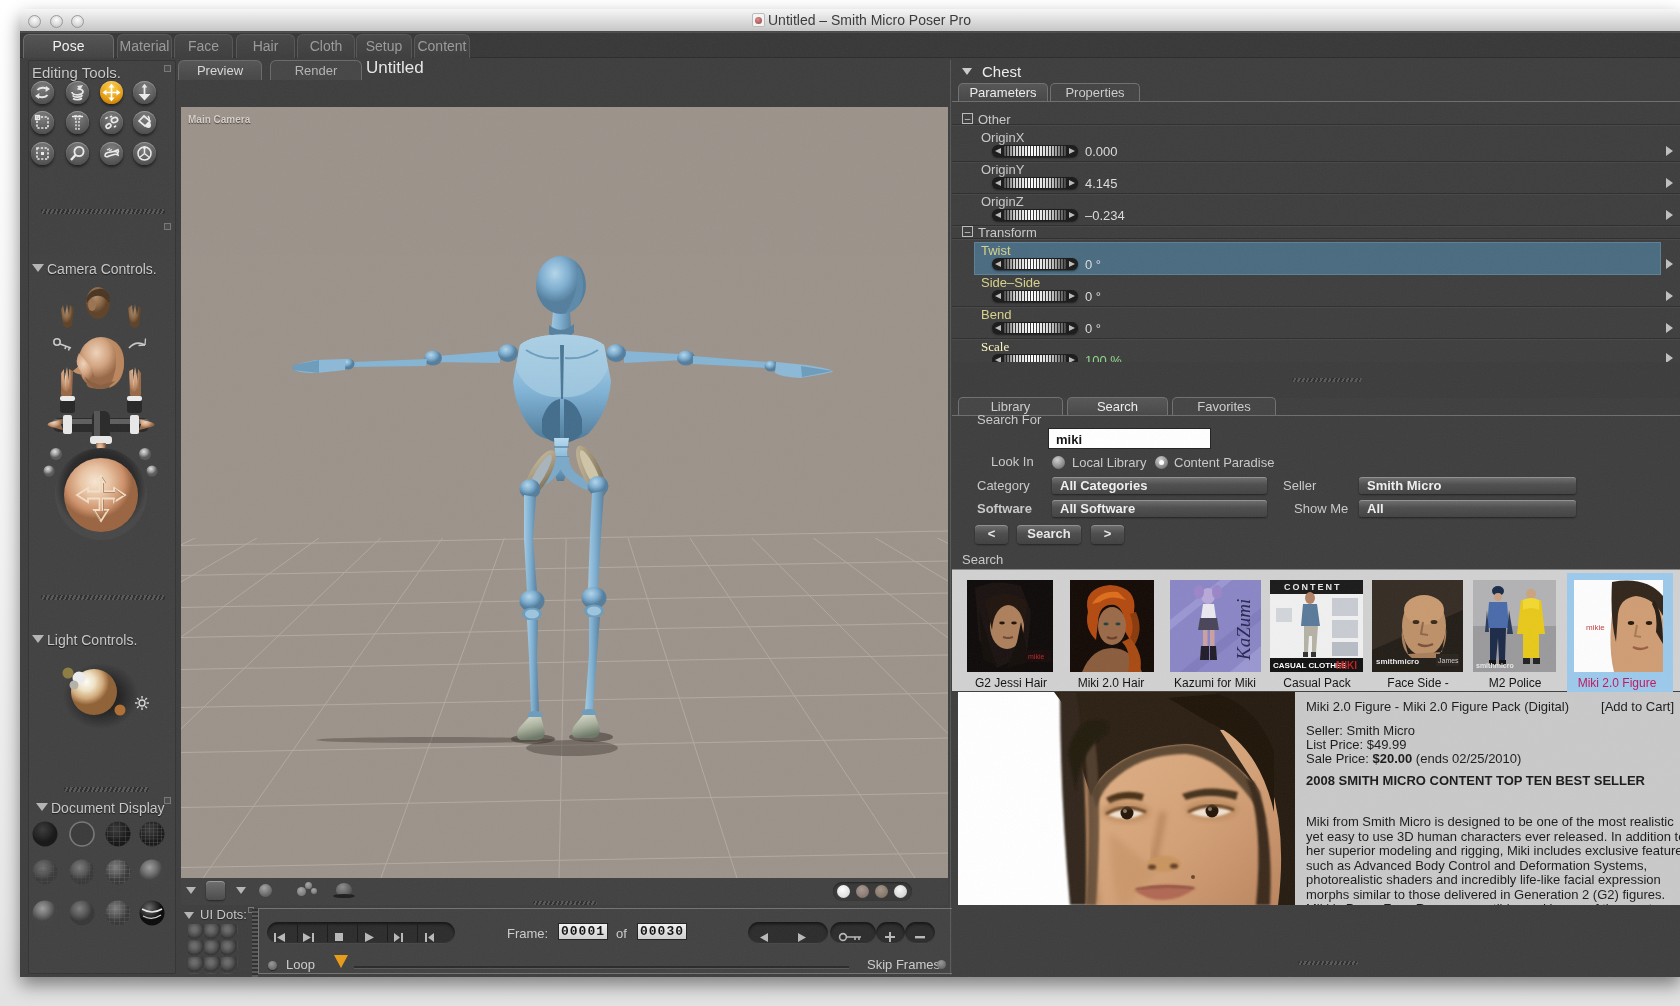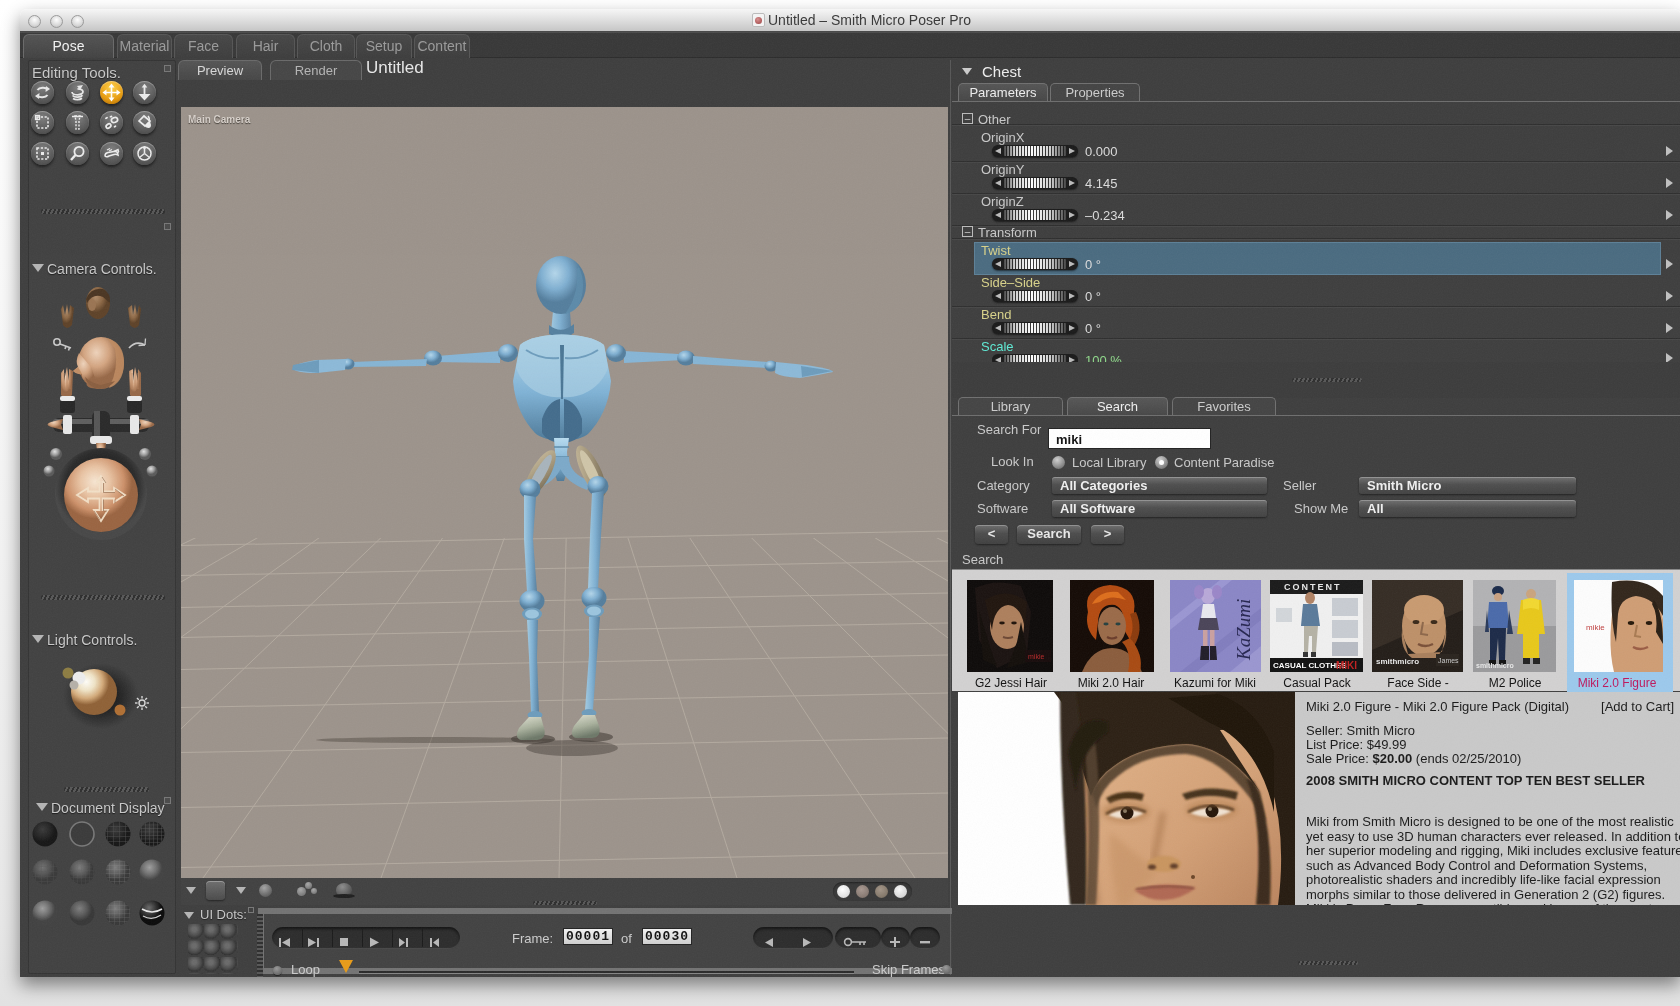--- a/index.html
+++ b/index.html
@@ -47,21 +47,21 @@
 #rendtab { left:90px; width:92px; color:#b5b5b5; }
 #doctitle { position:absolute; left:186px; top:-2px; font-size:17px; color:#e8e8e8; }
 #docbar { position:absolute; left:6px; top:21px; width:770px; height:26px;margin-top:38px; }
 .ddl { position:absolute; font-size:14px; font-weight:bold; color:#e4e4e4; }
 .dtri { position:absolute; width:0; height:0; border-left:5px solid transparent; border-right:5px solid transparent; border-top:7px solid #ccc; }
 #viewport { position:absolute; left:1px; top:47px; width:767px; height:771px; background:#9c938b; overflow:hidden; }
 #maincam { position:absolute; left:7px; top:7px; font-size:10px; font-weight:bold; color:#d7d0ca; text-shadow:0 1px 1px rgba(60,55,50,0.9); }
 #vbottom { position:absolute; left:1px; top:818px; width:767px; height:27px; background:#414141; }
 
 #uidots { position:absolute; left:160px; top:873px; width:76px; height:70px; }
-#timeline { position:absolute; left:238px; top:876px; width:710px; height:66px; background:#424242; border:6px solid #737373; }
+#timeline { position:absolute; left:238px; top:876px; width:710px; height:66px; background:#424242; border:1px solid #737373; }
 
 #rightpanel { position:absolute; left:932px; top:28px; width:729px; height:917px; background:#3e3e3e; }
 .rtab { position:absolute; height:18px; border:1px solid #707070; border-bottom:none; border-radius:5px 5px 0 0; background:#444; color:#ccc; font-size:13px; text-align:center; line-height:17px; }
 .paramlabel { position:absolute; font-size:13px; color:#c9c9c9; }
 .pvalue { position:absolute; font-size:13px; color:#dcdcdc; }
 .dial { position:absolute; width:86px; height:12px; border-radius:6px; background:#1a1a1a; box-shadow:0 1px 2px rgba(0,0,0,0.6); }
 .dial:before { content:""; position:absolute; left:11px; top:1px; right:11px; bottom:1px;
   background:
    repeating-linear-gradient(90deg, rgba(20,20,20,0.85) 0 1px, rgba(255,255,255,0.0) 1px 3px),
    linear-gradient(90deg, #3a3a3a, #cfcfcf 18%, #ffffff 45%, #cfcfcf 75%, #3a3a3a);
@@ -702,21 +702,21 @@
         </div>
       <div class="pvalue" style="left:133px; top:229px;">0 °</div>
       <div class="rowline" style="top:246px;"></div>
       <div class="paramlabel" style="left:29px; top:247px; color:#d8d28a;">Bend</div>
       <div class="dial" style="left:40px; top:262px;">
           <div class="la"></div>
           <div class="ra"></div>
         </div>
       <div class="pvalue" style="left:133px; top:261px;">0 °</div>
       <div class="rowline" style="top:278px;"></div>
-      <div class="paramlabel" style="left:29px; top:279px; color:#5eead4;">Scale</div>
+      <div class="paramlabel" style="left:29px; top:279px; color:#fef9c3;font-family:Liberation Serif, serif;">Scale</div>
       <div style="position:absolute; left:40px; top:294px; width:86px; height:8px; overflow:hidden;">
           <div class="dial" style="left:0; top:0;">
             <div class="la"></div>
             <div class="ra"></div>
           </div>
         </div>
       <div style="position:absolute; left:133px; top:293px; width:50px; height:9px; overflow:hidden; font-size:13px; color:#8fd88a;">100 %</div>
       <div class="rarr" style="left:714px; top:86px;"></div>
       <div class="rarr" style="left:714px; top:118px;"></div>
       <div class="rarr" style="left:714px; top:150px;"></div>
@@ -725,33 +725,33 @@
       <div class="rarr" style="left:714px; top:263px;"></div>
       <div class="rarr" style="left:714px; top:293px;"></div>
       <div style="position:absolute; left:0; top:302px; width:729px; height:36px; background:#3c3c3c;"></div>
       <div class="ribs" style="left:340px; top:318px; width:70px; height:4px;"></div>
 
       <div class="rtab" style="left:6px; top:337px; width:105px;">Library</div>
       <div class="rtab" style="left:115px; top:337px; width:101px; background:linear-gradient(#565656,#474747); color:#eee;">Search</div>
       <div class="rtab" style="left:220px; top:337px; width:104px;">Favorites</div>
       <div style="position:absolute; left:0; top:355px; width:729px; height:1px; background:#6e6e6e;"></div>
 
-      <div class="paramlabel" style="left:25px; top:362px;text-align:right;">Search For</div>
+      <div class="paramlabel" style="left:25px; top:352px;text-align:right;">Search For</div>
       <div style="position:absolute; left:96px; top:368px; width:163px; height:21px; background:#fff; border:1px solid #222; font-size:13px; font-weight:bold; color:#111; padding:3px 0 0 7px;">miki</div>
       <div class="paramlabel" style="left:39px; top:394px;">Look In</div>
       <div style="position:absolute; left:100px; top:396px; width:13px; height:13px; border-radius:50%; background:radial-gradient(circle at 40% 30%, #d0d0d0, #8a8a8a 60%, #555);"></div>
       <div class="paramlabel" style="left:120px; top:395px;">Local Library</div>
       <div style="position:absolute; left:203px; top:396px; width:13px; height:13px; border-radius:50%; background:radial-gradient(circle at 40% 30%, #d0d0d0, #8a8a8a 60%, #555);"></div>
       <div style="position:absolute; left:207px; top:400px; width:5px; height:5px; border-radius:50%; background:#fff;"></div>
       <div class="paramlabel" style="left:222px; top:395px;">Content Paradise</div>
       <div class="paramlabel" style="left:25px; top:418px;">Category</div>
       <div class="dropd" style="left:100px; top:417px; width:215px;">All Categories</div>
       <div class="paramlabel" style="left:331px; top:418px;">Seller</div>
       <div class="dropd" style="left:407px; top:417px; width:217px;">Smith Micro</div>
-      <div class="paramlabel" style="left:25px; top:441px;">Software</div>
+      <div class="paramlabel" style="left:25px; top:441px;font-weight:bold;">Software</div>
       <div class="dropd" style="left:100px; top:440px; width:215px;">All Software</div>
       <div class="paramlabel" style="left:331px; top:441px;margin-left:11px;">Show Me</div>
       <div class="dropd" style="left:407px; top:440px; width:217px;">All</div>
       <div class="sbtn" style="left:23px; top:465px; width:33px;">&lt;</div>
       <div class="sbtn" style="left:65px; top:465px; width:64px;">Search</div>
       <div class="sbtn" style="left:139px; top:465px; width:33px;">&gt;</div>
       <div class="paramlabel" style="left:10px; top:492px;">Search</div>
 
       <div id="thumbstrip">
         <div style="position:absolute; left:615px; top:3px; width:106px; height:119px; background:#9cc9ec;"></div>

